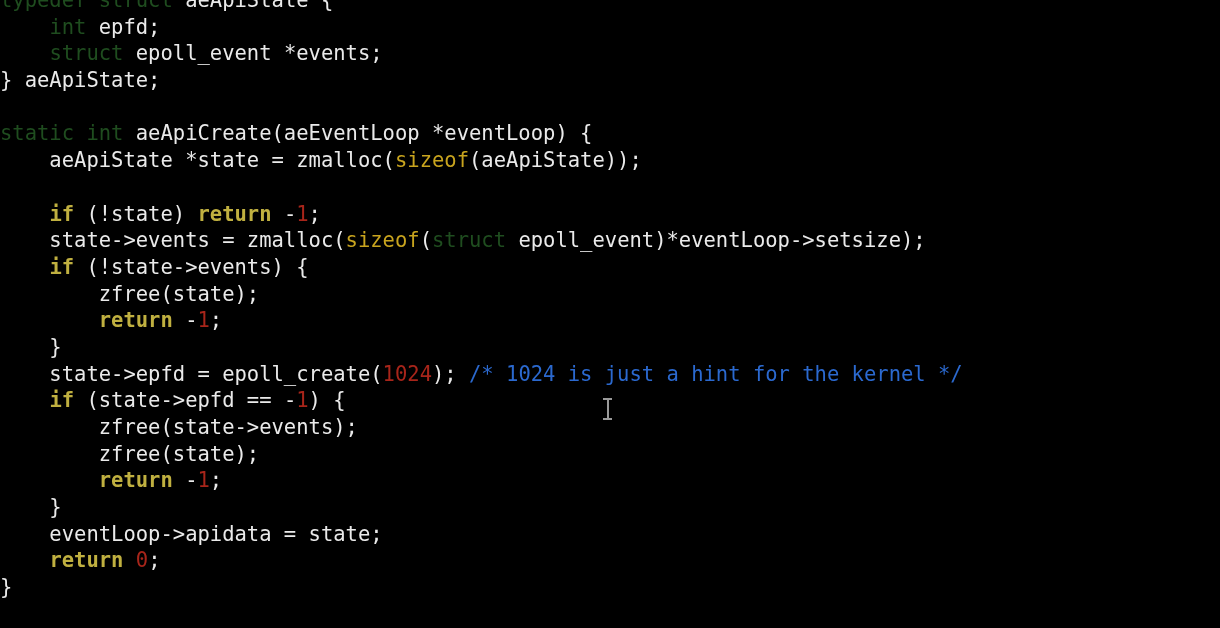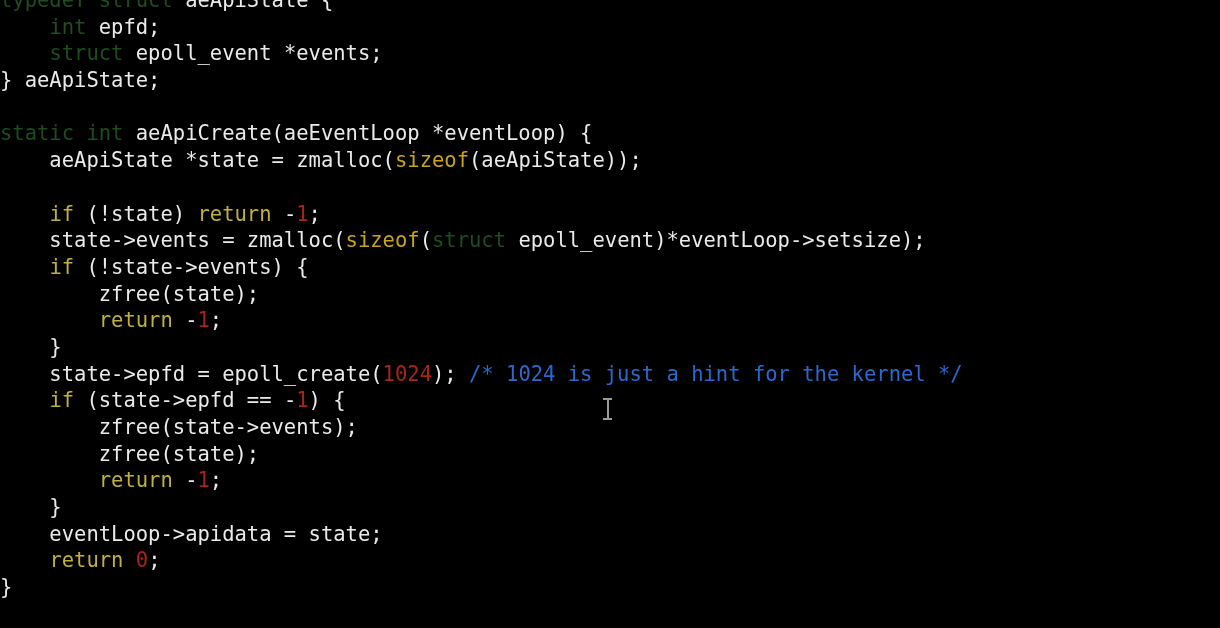--- a/index.html
+++ b/index.html
@@ -41,21 +41,21 @@
 
   .code-line {
     height: 26.7px;
     white-space: pre;
     color: #e8e8e8;
   }
 
   
   .t-plain   { color: #eaeaea; }
   .t-type    { color: #1f4d1f; }   
-  .t-keyword { color: #c0b040; }   
+  .t-keyword { color: #c0b040; font-weight: bold; }   
   .t-builtin { color: #c8a41e; text-align: right; }   
   .t-number  { color: #a8251a; }   
   .t-comment { color: #2b69cf; }    comments               */
 
   
   #highlight-box {
     position: absolute;
     left: 28px;
     top: 356px;
     width: 487px;

